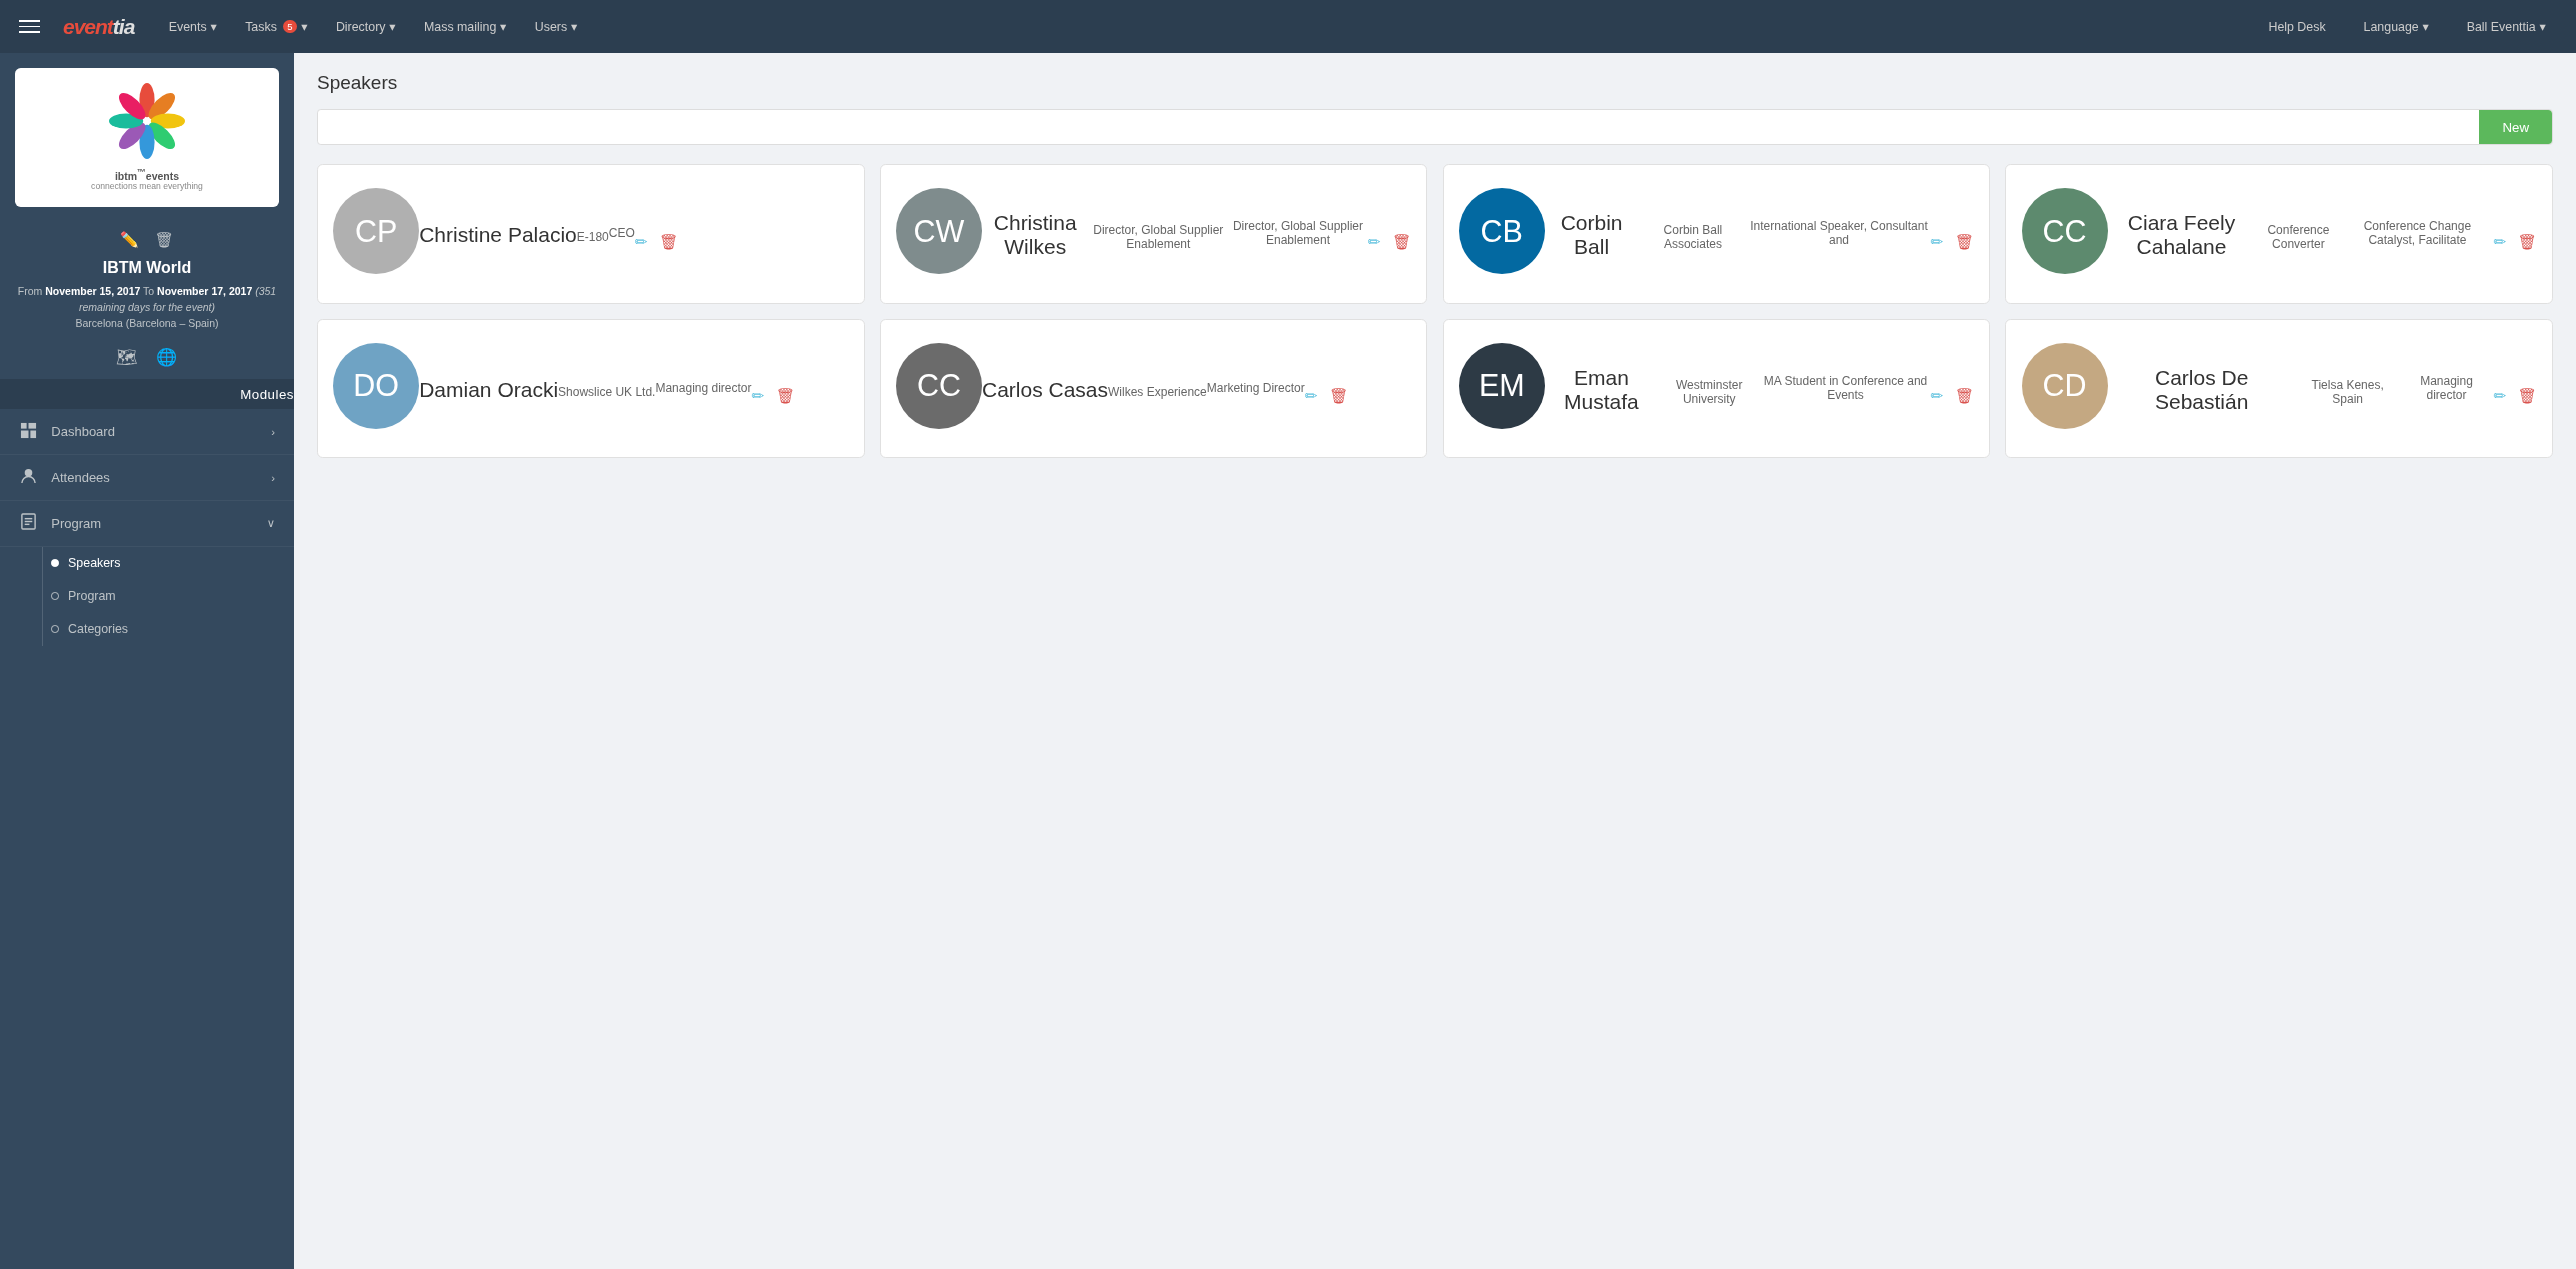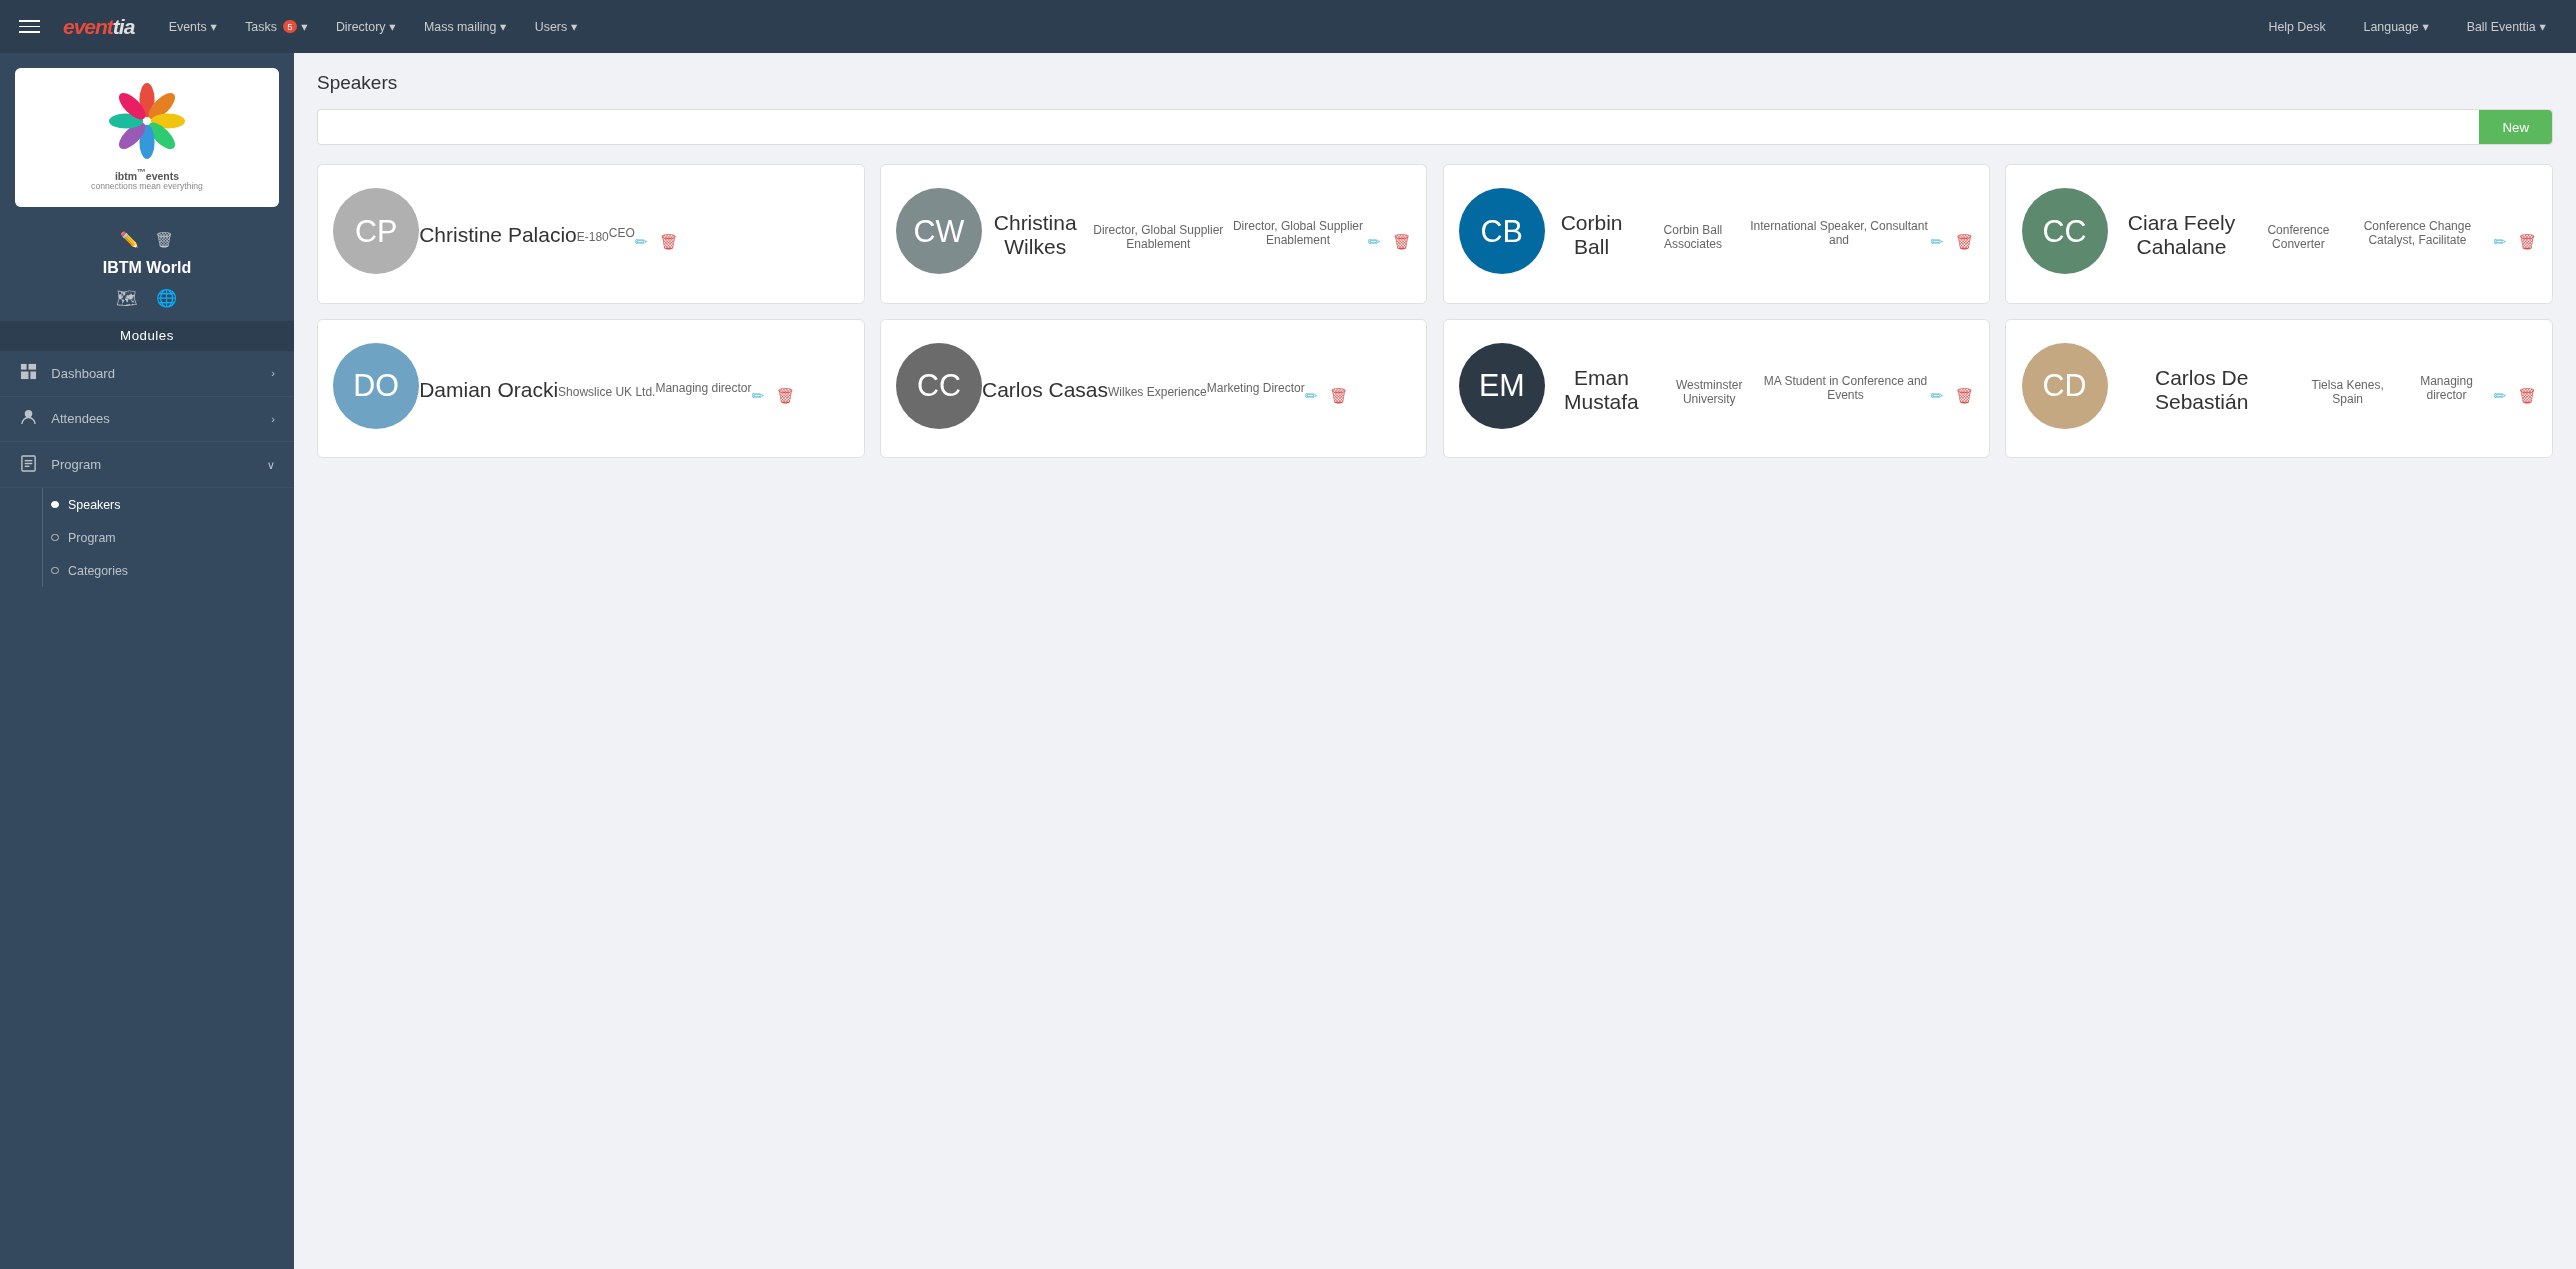--- a/index.html
+++ b/index.html
@@ -105,21 +105,21 @@
       justify-content: center;
       gap: 19px;
       padding: 7.6px 0 11.4px;
     }
     .sidebar-icon-btn {
       color: #bdc3c7;
       font-size: 17px;
       cursor: pointer;
     }
     .modules-label {
-      text-align: center;
+      text-align: right;
       font-size: 13.3px;
       color: #fff;
       background: #2c3e50;
       padding: 7.6px 0;
       letter-spacing: 0.5px;
     }
     .sidebar-menu { list-style: none; }
     .sidebar-menu-item {
       display: flex;
       align-items: center;
@@ -335,20 +335,24 @@
       <div class="sidebar-logo-text">ibtm<sup>™</sup>events</div>
       <div class="sidebar-logo-sub">connections mean everything</div>
     </div>
 
     <div class="sidebar-actions">
       <button class="sidebar-action-btn">✏️</button>
       <button class="sidebar-action-btn">🗑</button>
     </div>
 
     <div class="event-title">IBTM World</div>
+    <div class="event-dates">
+      From <strong>November 15, 2017</strong> To <strong>November 17, 2017</strong> <em>(351 remaining days for the event)</em><br>
+      <span>Barcelona (Barcelona – Spain)</span>
+    </div>
 
     <div class="sidebar-icons">
       <span class="sidebar-icon-btn">🗺</span>
       <span class="sidebar-icon-btn">🌐</span>
     </div>
 
     <div class="modules-label">Modules</div>
 
     <ul class="sidebar-menu">
       <li class="sidebar-menu-item">

